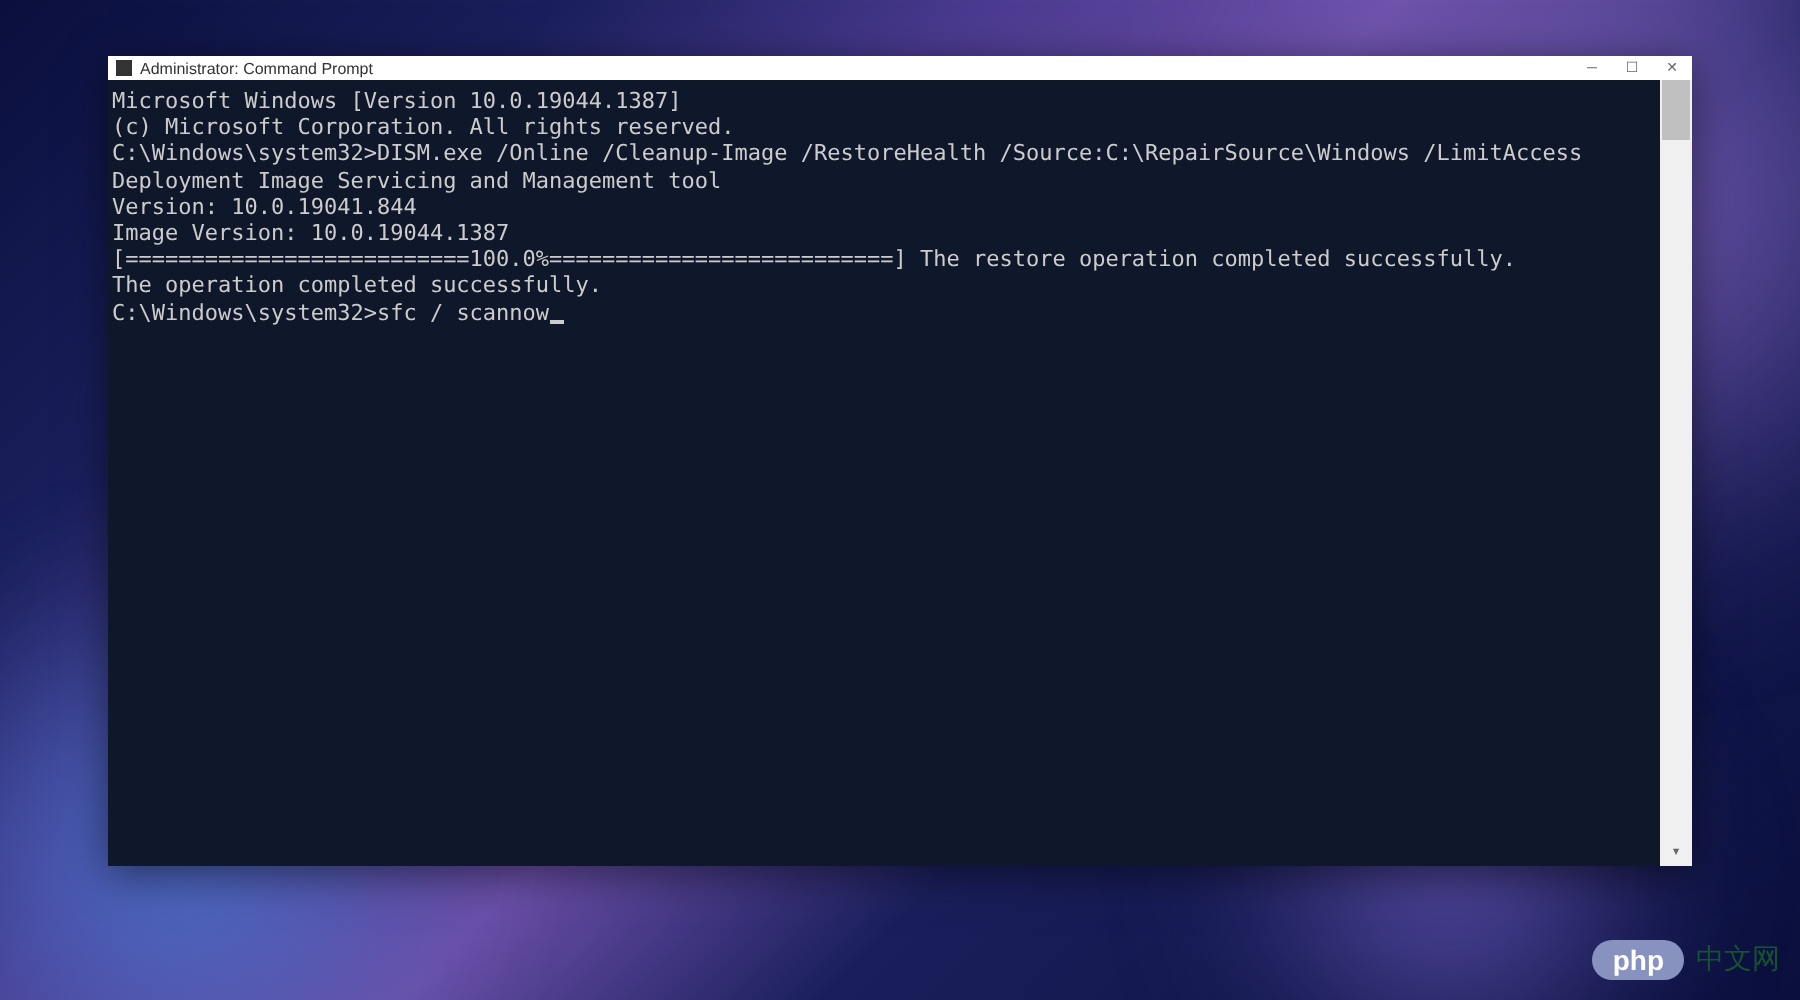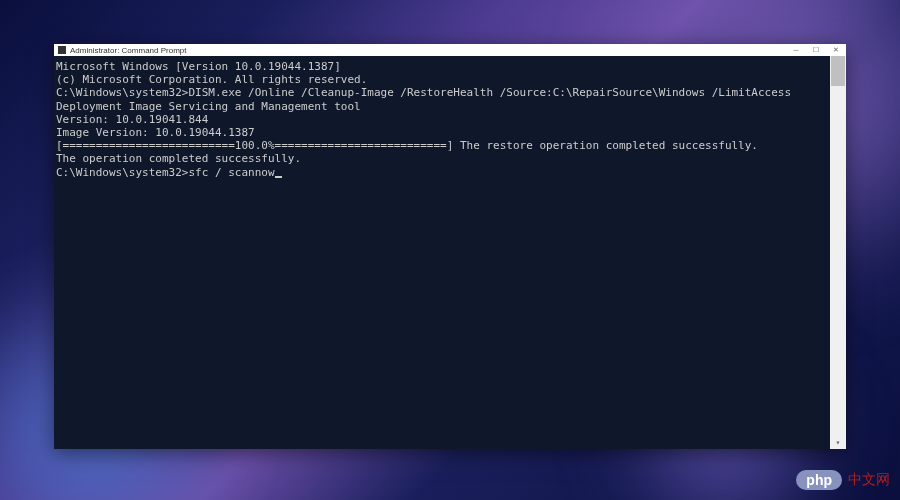--- a/index.html
+++ b/index.html
@@ -40,21 +40,21 @@
       width: 250px;
       height: 250px;
       background: radial-gradient(ellipse, #5b4fa8 0%, transparent 70%);
       border-radius: 50%;
       bottom: -60px;
       right: 50px;
       filter: blur(30px);
     }
     .terminal-window {
       position: absolute;
-      top: 44px;
+      top: 28px;
       left: 54px;
       width: 792px;
       height: 405px;
       background: #fff;
       box-shadow: 0 4px 20px rgba(0,0,0,0.5);
     }
     .titlebar {
       height: 12px;
       background: #fff;
       display: flex;
@@ -149,21 +149,21 @@
       background: #8892bf;
       color: #fff;
       font-weight: bold;
       font-size: 14px;
       padding: 2px 10px;
       border-radius: 12px;
       font-family: Arial, sans-serif;
       margin-left: 19px;
     }
     .watermark-text {
-      color: #b91c1c;
+      color: #14532d;
       font-size: 14px;
       font-family: 'Microsoft YaHei', Arial, sans-serif;
     }
     .line {
       display: block;
     }
   </style>
 </head>
 <body>
 

